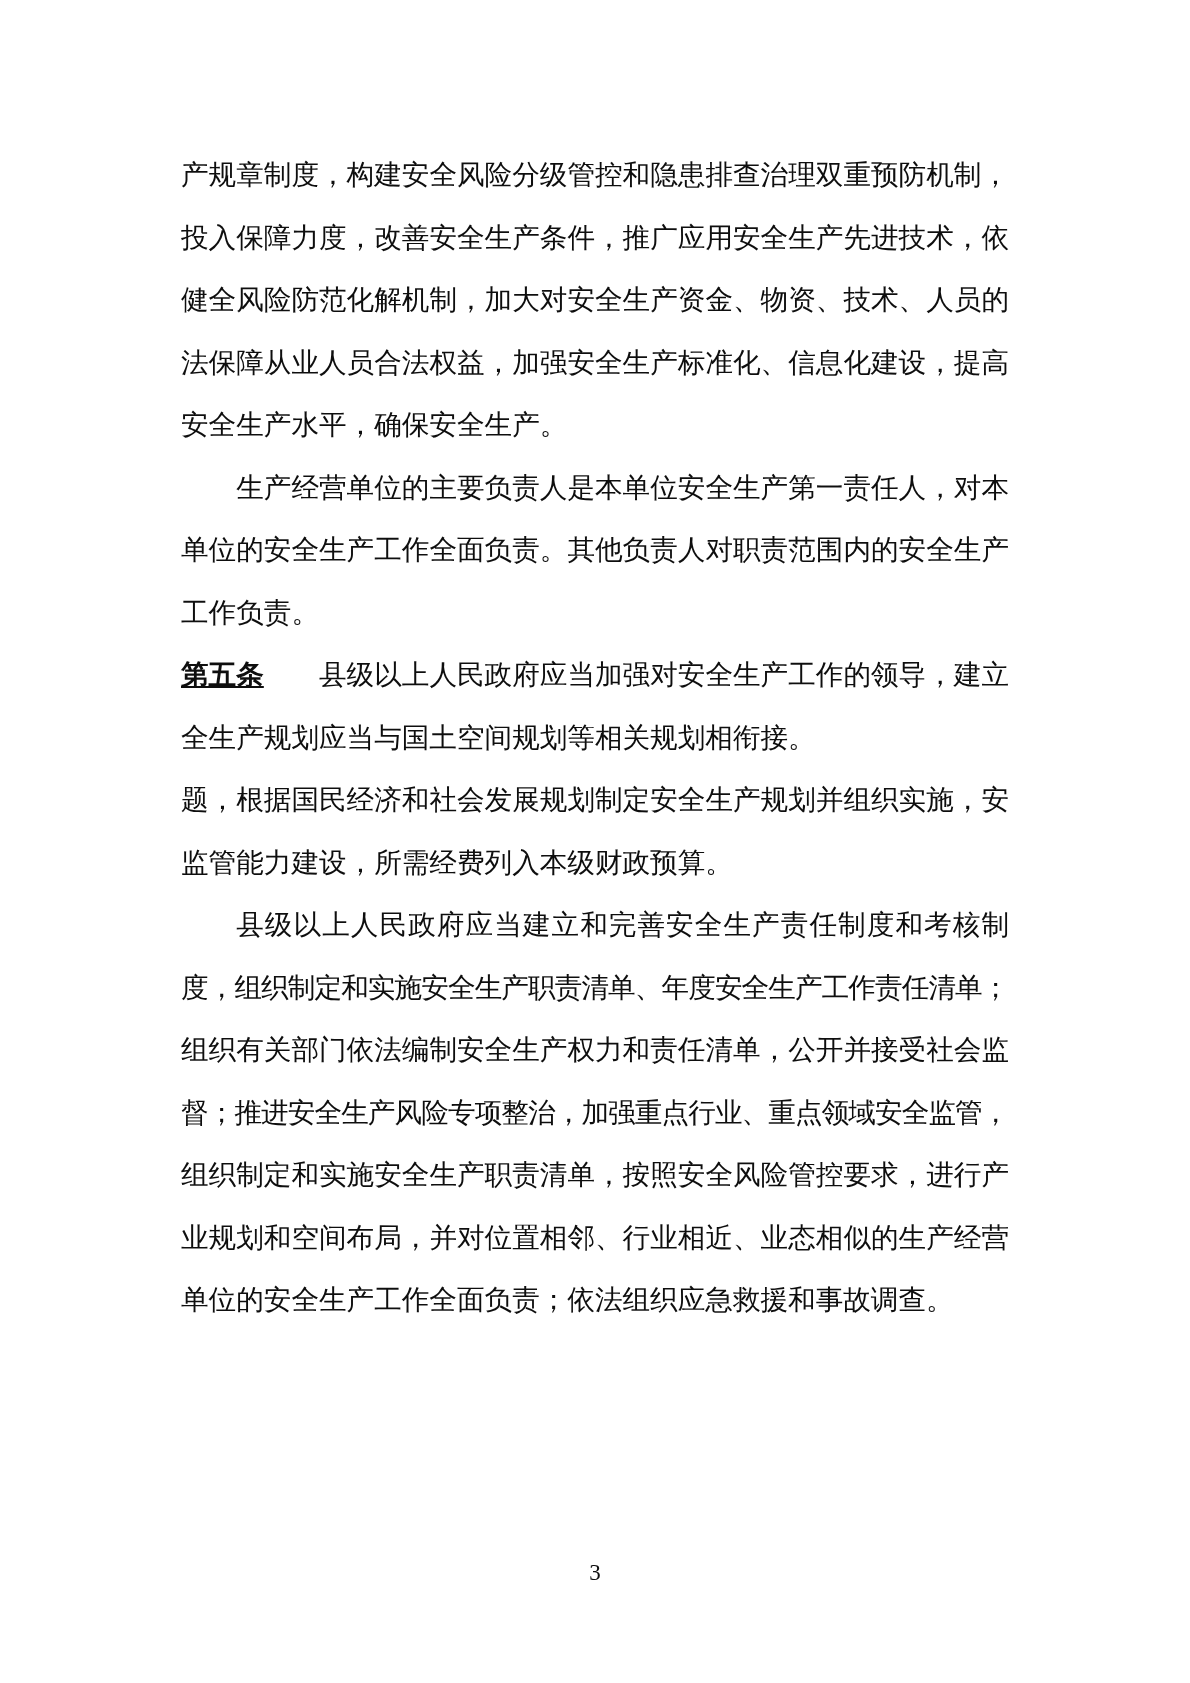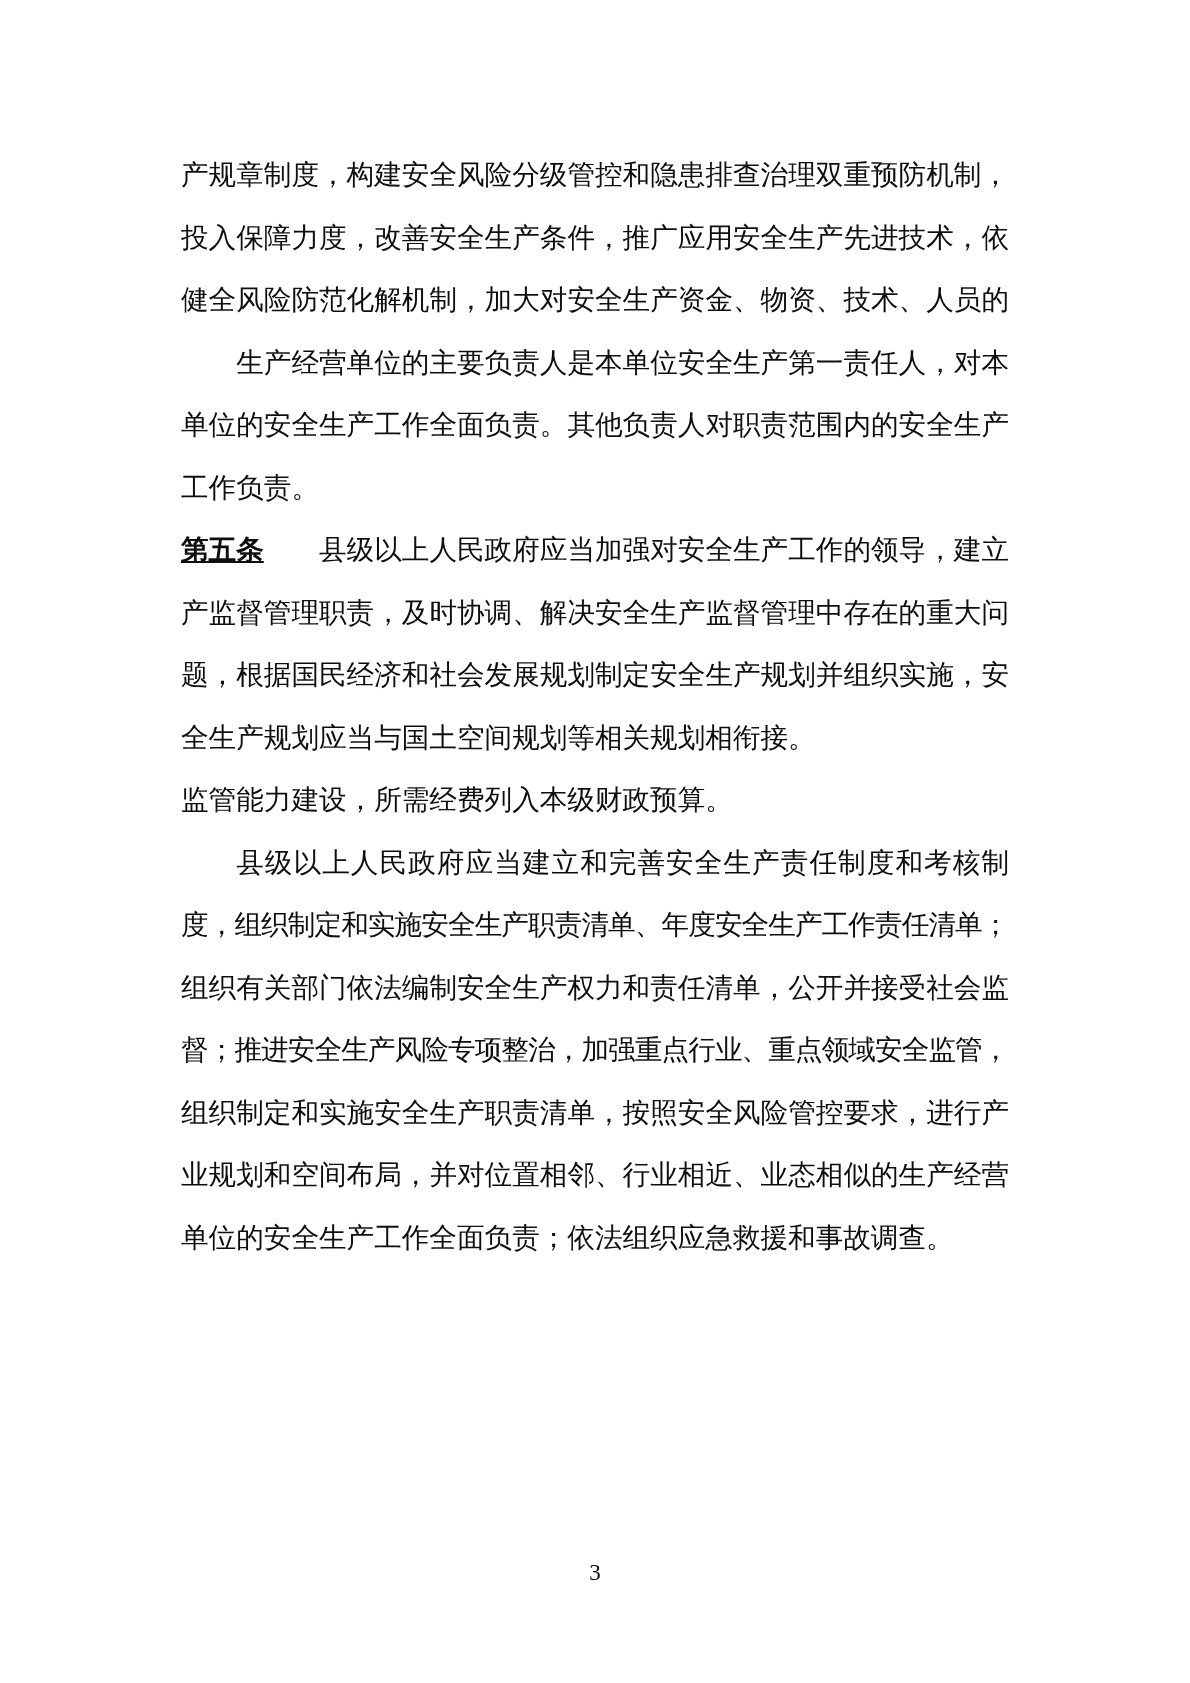--- a/index.html
+++ b/index.html
@@ -60,27 +60,28 @@
   }
 </style>
 </head>
 <body>
 
 <div class="page">
   <div class="doc-body" id="doc-body">
       <div class="text-line">产规章制度，构建安全风险分级管控和隐患排查治理双重预防机制，</div>
       <div class="text-line">投入保障力度，改善安全生产条件，推广应用安全生产先进技术，依</div>
       <div class="text-line">健全风险防范化解机制，加大对安全生产资金、物资、技术、人员的</div>
+      <div class="text-line">法保障从业人员合法权益，加强安全生产标准化、信息化建设，提高</div>
+      <div class="text-line para-end">安全生产水平，确保安全生产。</div>
       <div class="text-line indent">生产经营单位的主要负责人是本单位安全生产第一责任人，对本</div>
       <div class="text-line">单位的安全生产工作全面负责。其他负责人对职责范围内的安全生产</div>
       <div class="text-line para-end">工作负责。</div>
       <div class="text-line"><b>第五条</b>　　县级以上人民政府应当加强对安全生产工作的领导，建立</div>
-      <div class="text-line">产监督管理职责，及时协调、解决安全生产监督管理中存在的重大问</div>
+      <div class="text-line para-end">全生产规划应当与国土空间规划等相关规划相衔接。</div>
       <div class="text-line">题，根据国民经济和社会发展规划制定安全生产规划并组织实施，安</div>
-      <div class="text-line para-end">全生产规划应当与国土空间规划等相关规划相衔接。</div>
       <div class="text-line para-end">监管能力建设，所需经费列入本级财政预算。</div>
       <div class="text-line indent">县级以上人民政府应当建立和完善安全生产责任制度和考核制</div>
       <div class="text-line tight">度，组织制定和实施安全生产职责清单、年度安全生产工作责任清单；</div>
       <div class="text-line">组织有关部门依法编制安全生产权力和责任清单，公开并接受社会监</div>
       <div class="text-line tight">督；推进安全生产风险专项整治，加强重点行业、重点领域安全监管，</div>
       <div class="text-line">组织制定和实施安全生产职责清单，按照安全风险管控要求，进行产</div>
       <div class="text-line">业规划和空间布局，并对位置相邻、行业相近、业态相似的生产经营</div>
       <div class="text-line para-end">单位的安全生产工作全面负责；依法组织应急救援和事故调查。</div>
     </div>
   <div class="footer">

